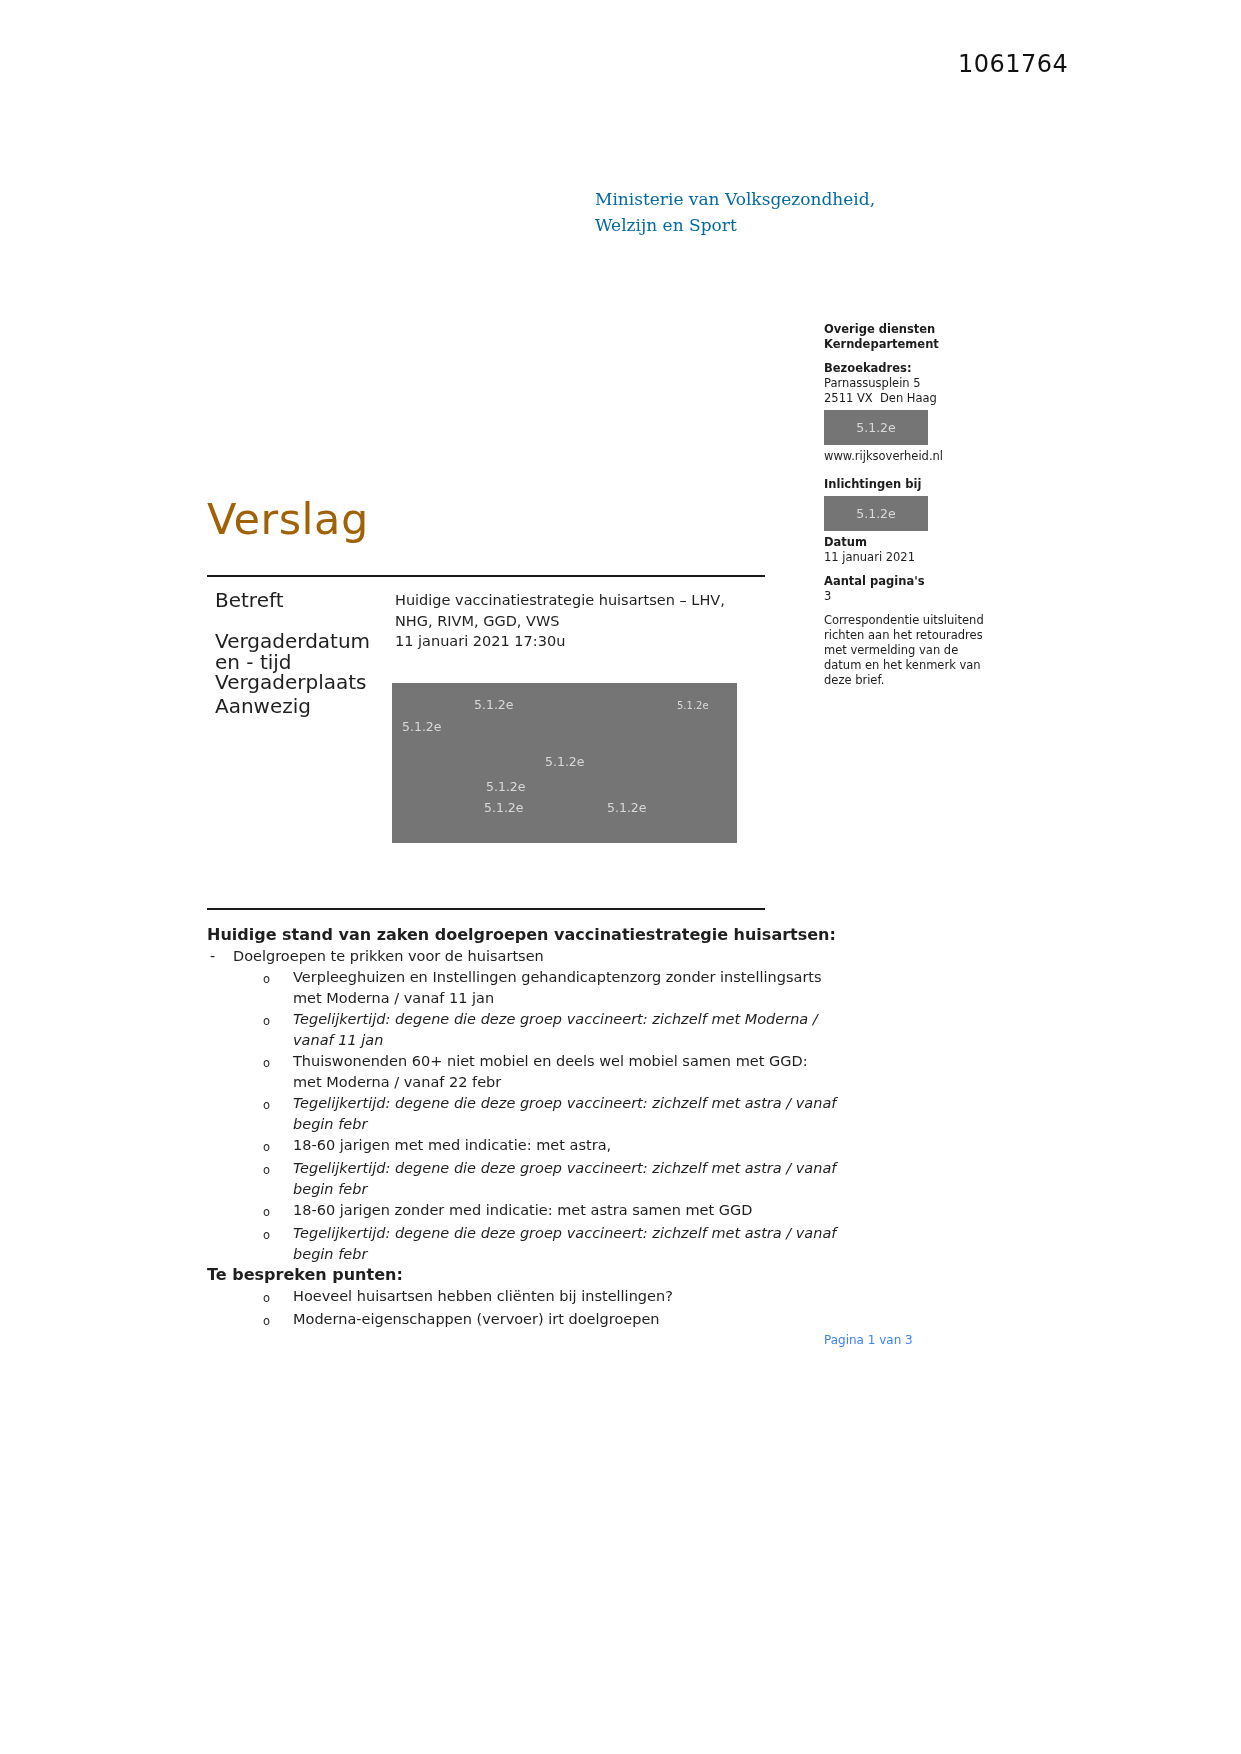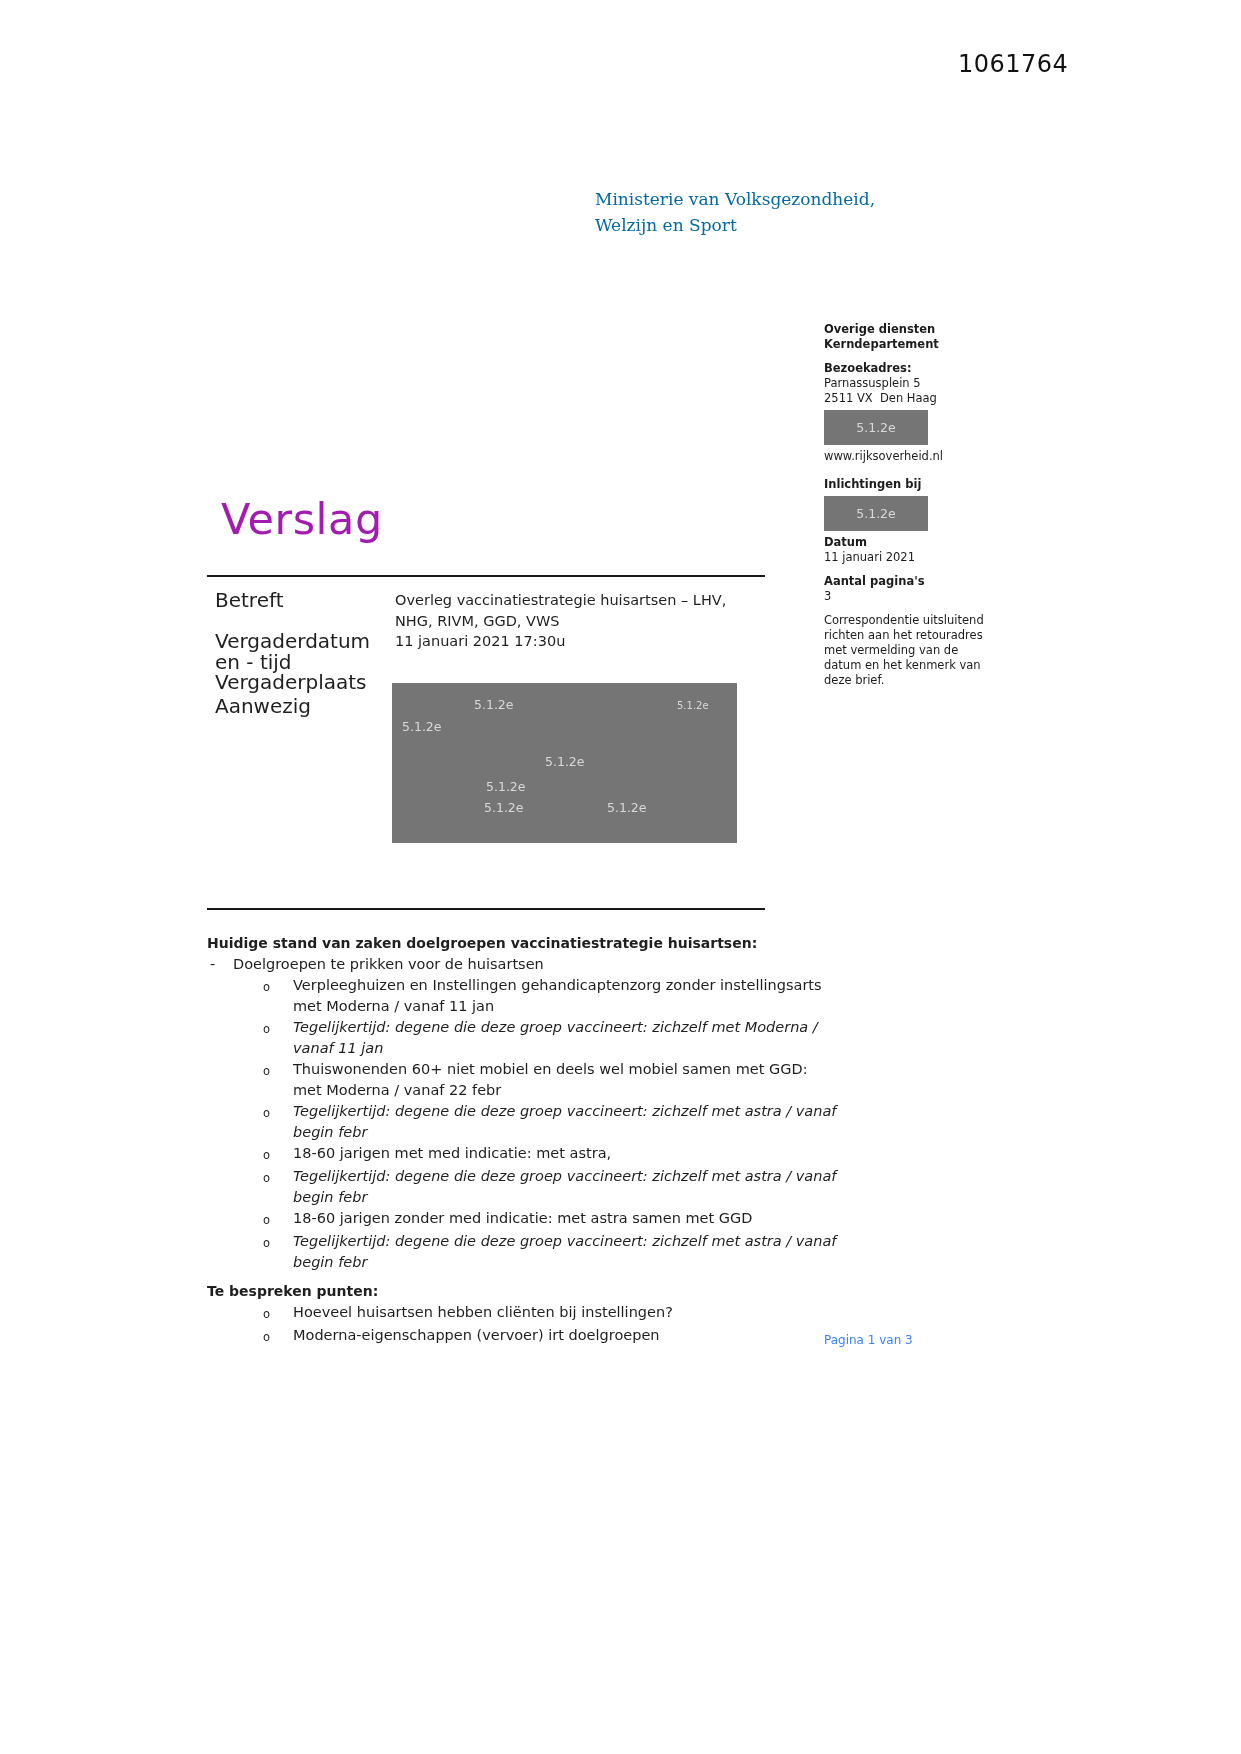--- a/index.html
+++ b/index.html
@@ -38,22 +38,22 @@
     background: #757575; color: #d9d9d9;
     display: flex; align-items: center; justify-content: center;
     font-size: 12.5px; margin-top: 4px; margin-bottom: 4px;
   }
   .sb-note {
     margin-top: 9px; width: 170px;
     font-size: 11.5px; line-height: 15px;
   }
 
   .page-title {
-    top: 494px; left: 221px;
-    font-size: 43px; font-weight: 400; color: #a21caf;
+    top: 494px; left: 207px;
+    font-size: 43px; font-weight: 400; color: #a16207;
     letter-spacing: 0.5px;
   }
 
   .rule { left: 207px; width: 558px; height: 2px; background: #1a1a1a; }
   .rule-1 { top: 575px; }
   .rule-2 { top: 908px; }
 
   
   .meta-label { left: 215px; font-size: 20px; line-height: 20.5px; }
   .meta-value { left: 395px; font-size: 14.5px; line-height: 20.5px; }
@@ -78,22 +78,22 @@
   .rl-4 { left: 94px;  top: 96px; }
   .rl-5 { left: 92px;  top: 117px; }
   .rl-6 { left: 215px; top: 117px; }
 
   
   .content {
     top: 925px; left: 207px; width: 640px;
     font-size: 14.5px; line-height: 21px;
   }
   .content h2 {
-    font-size: 14px; font-weight: bold; line-height: 20px;
-    margin: 8px 0 1px 0;
+    font-size: 16px; font-weight: bold; line-height: 20px;
+    margin: 0 0 1px 0;
   }
   .intro-row { display: flex; }
   .intro-marker { width: 26px; padding-left: 3px; }
   .bullet-row { display: flex; }
   .bullet-marker {
     margin-left: 56px; width: 30px; flex: 0 0 30px;
     font-size: 11.5px; padding-top: 2px;
   }
   .bullet-text { width: 545px; }
   .italic { font-style: italic; }
@@ -135,21 +135,21 @@
     <div class="sb-bold sb-gap-md">Aantal pagina's</div>
     <div>3</div>
     <div class="sb-note">Correspondentie uitsluitend richten aan het retouradres met vermelding van de datum en het kenmerk van deze brief.</div>
   </aside>
 
   <h1 class="abs page-title">Verslag</h1>
 
   <div class="abs rule rule-1"></div>
 
   <div class="abs meta-label lbl-betreft">Betreft</div>
-  <div class="abs meta-value val-betreft">Overleg vaccinatiestrategie huisartsen – LHV, NHG, RIVM, GGD, VWS</div>
+  <div class="abs meta-value val-betreft">Huidige vaccinatiestrategie huisartsen – LHV, NHG, RIVM, GGD, VWS</div>
 
   <div class="abs meta-label lbl-vergdatum">Vergaderdatum en - tijd</div>
   <div class="abs meta-value val-vergdatum">11 januari 2021 17:30u</div>
 
   <div class="abs meta-label lbl-vergplaats">Vergaderplaats</div>
 
   <div class="abs meta-label lbl-aanwezig">Aanwezig</div>
   <div class="abs aanwezig-redaction">
     <span class="rlabel rl-0">5.1.2e</span>
     <span class="rlabel rl-1">5.1.2e</span>

